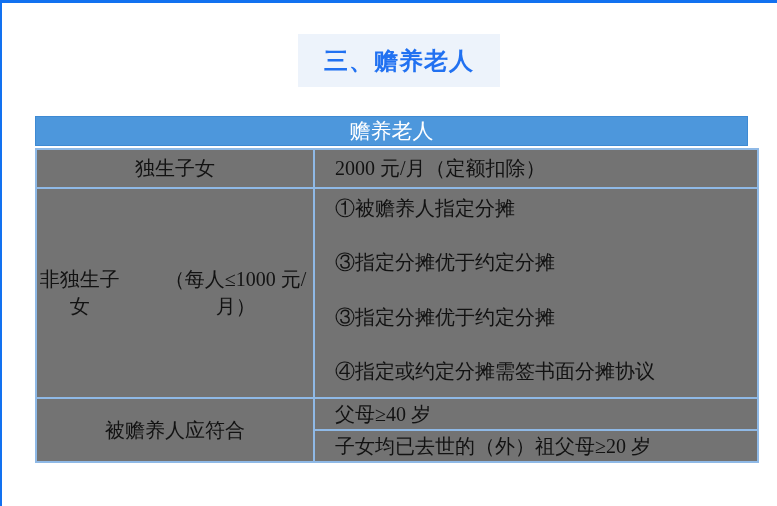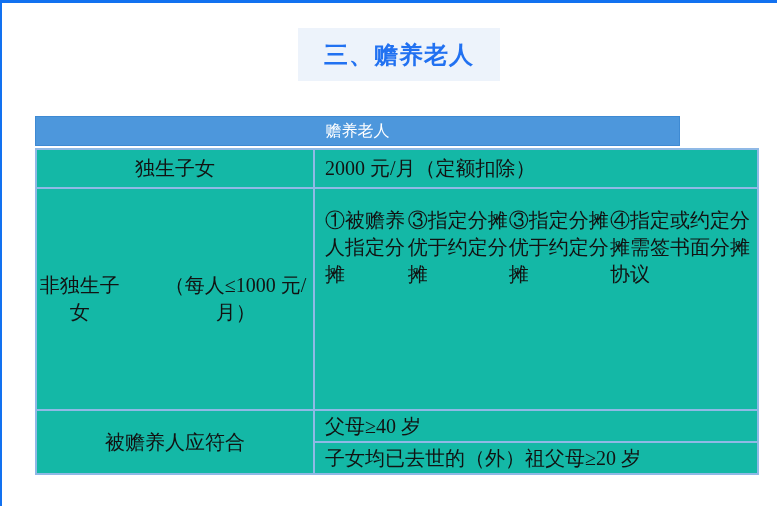--- a/index.html
+++ b/index.html
@@ -15,83 +15,82 @@
     position: absolute;
     left: 0; top: 0;
     width: 777px; height: 506px;
     border-top: 3px solid #1271F0;
     border-left: 2px solid #1271F0;
     background: #FFFFFF;
   }
   .title-box {
     position: absolute;
     left: 296px;
-    top: 25px;
+    top: 31px;
     width: 202px;
     height: 53px;
     background: #EDF3FB;
     display: flex;
     align-items: center;
     justify-content: center;
   }
   .title-text {
     font-family: "Liberation Sans", "DejaVu Sans", sans-serif;
     font-weight: bold;
     font-size: 24px;
     color: #2171F1;
     letter-spacing: 1px;
   }
   .tbl-header {
     position: absolute;
     left: 33px;
     top: 113px;
-    width: 645px;
+    width: 713px;
     height: 30px;
     background: #4D97DC;
     border: 1px solid #3E8AD3;
     color: #FFFFFF;
-    font-size: 16px;
+    font-size: 21px;
     display: flex;
     align-items: center;
     justify-content: center;
   }
   table.tbl {
     position: absolute;
     left: 33px;
     top: 145px;
     width: 713px;
     border-collapse: collapse;
     table-layout: fixed;
     font-size: 20px;
     color: #121212;
   }
   table.tbl td {
     border: 2px solid #8FB9E6;
     vertical-align: middle;
-    background: #14b8a6;
+    background: #737373;
   }
   td.c1 { width: 278px; text-align: center; }
-  td.c2 { width: 444px; text-align: left; padding-left: 10px; }
+  td.c2 { width: 444px; text-align: left; padding-left: 20px; }
   tr.r1 td { height: 39px; }
   tr.r3 td, tr.r4 td { height: 32px; }
   .tall-left {
     height: 208px;
     display: flex;
     flex-direction: row;
     align-items: center;
     justify-content: center;
     gap: 36px;
   }
   .tall-right {
     height: 208px;
     display: flex;
-    flex-direction: row;
+    flex-direction: column;
     justify-content: space-between;
     padding: 6px 0 12px 0;
-    margin-top: 12px;
   }
 </style>
 </head>
 <body>
 
 <div class="page-frame">
 
   <div class="title-box">
     <span class="title-text">三、赡养老人</span>
   </div>

